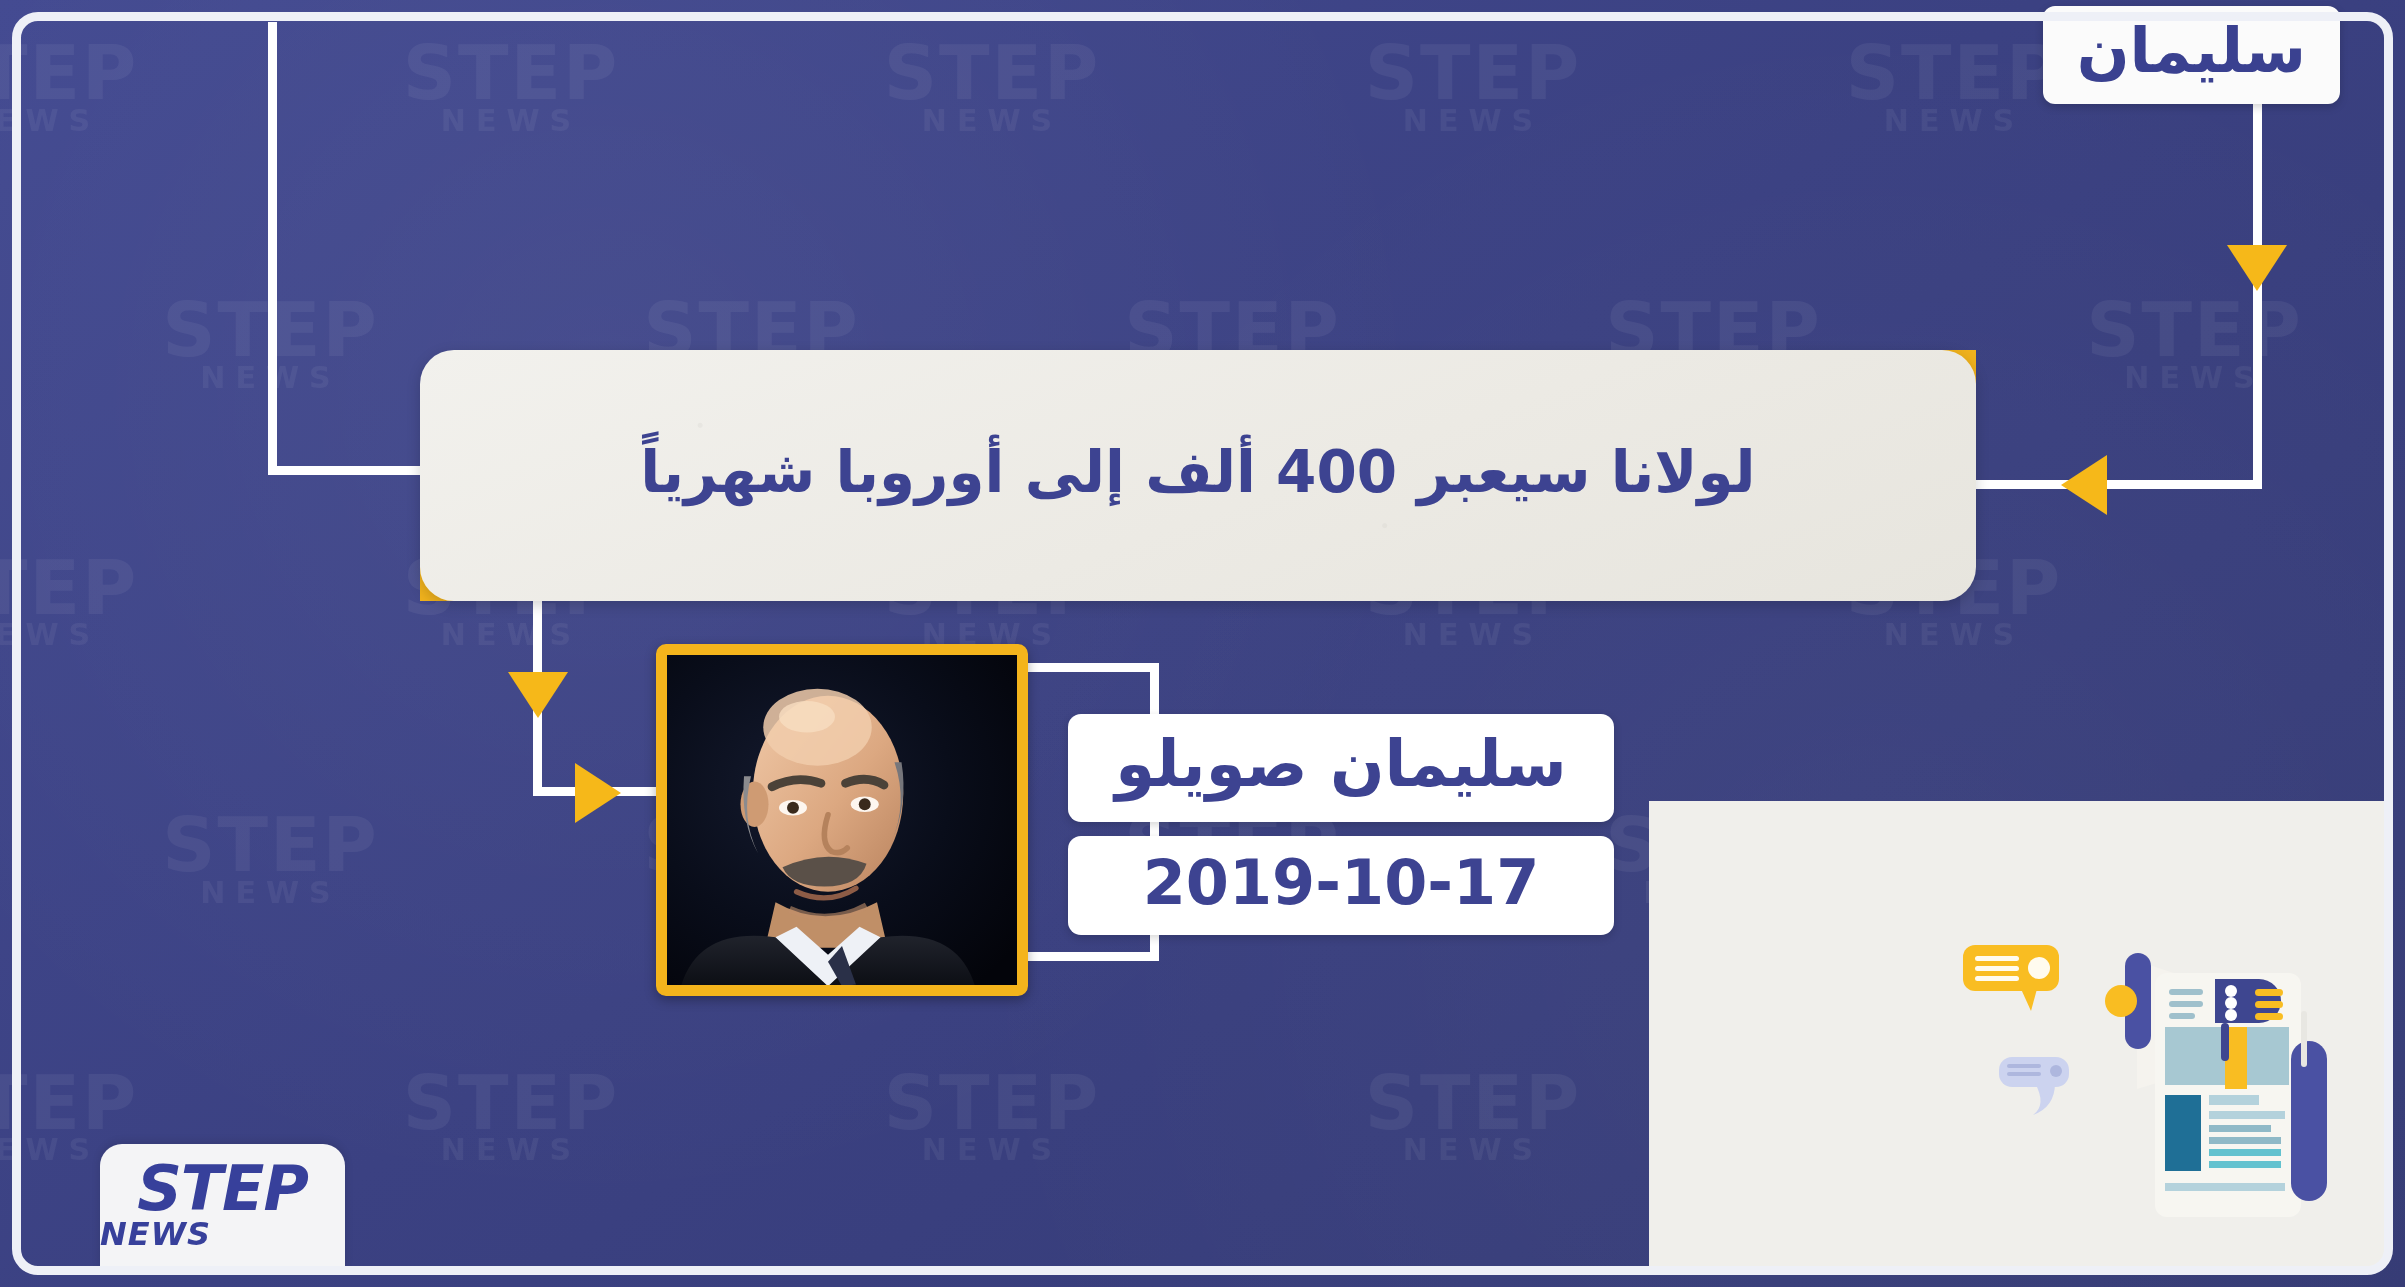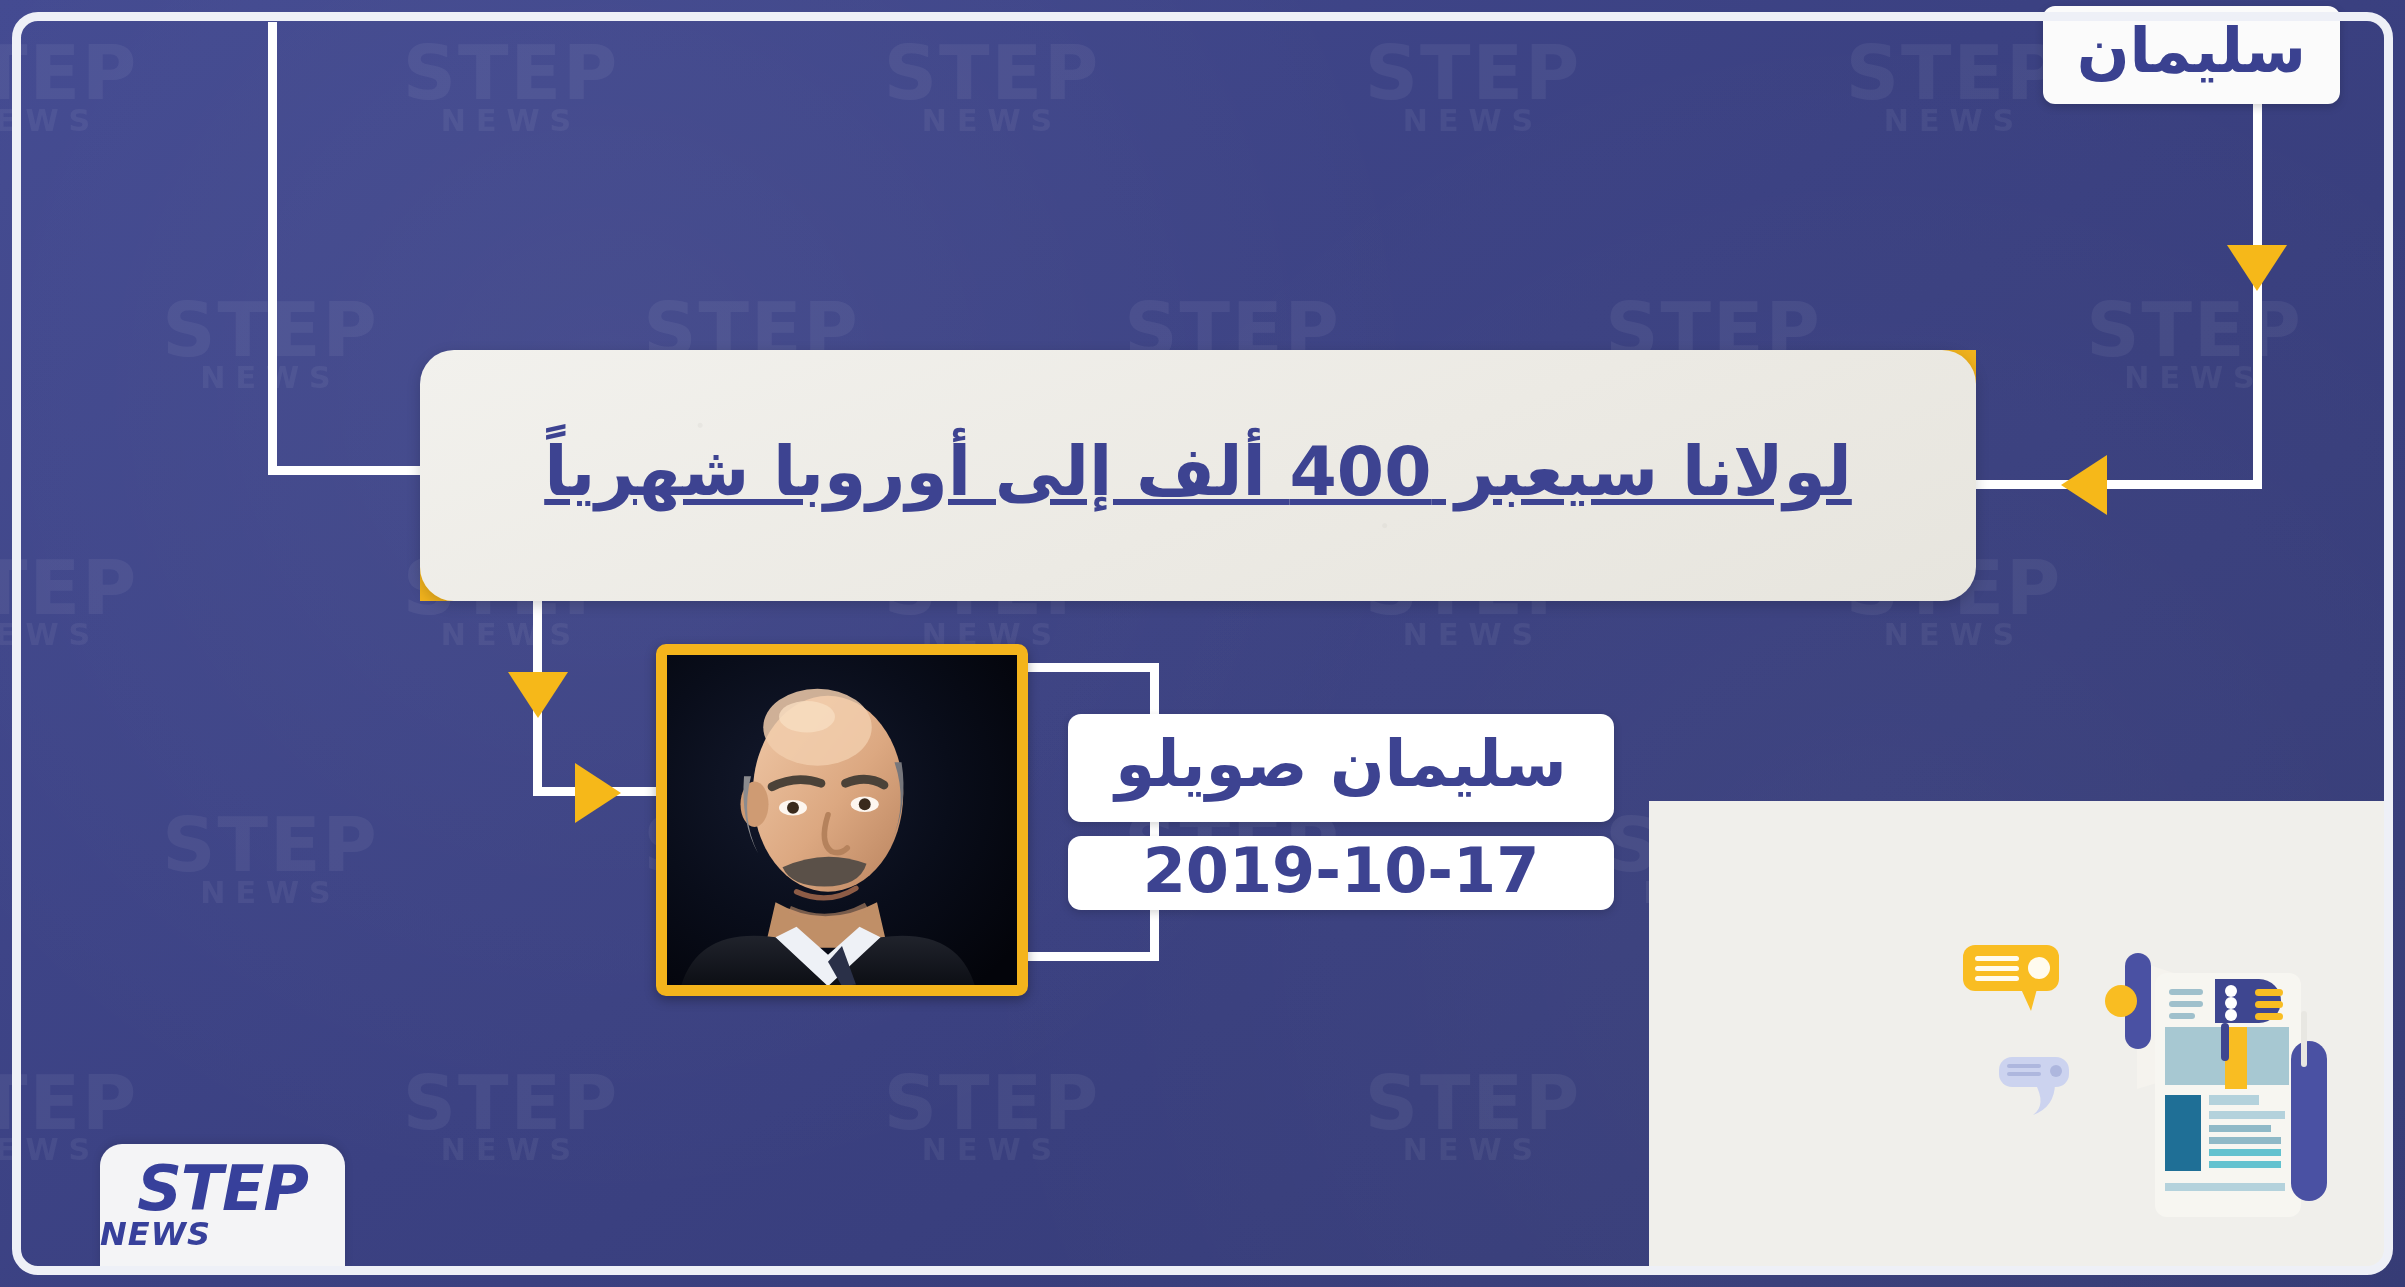--- a/index.html
+++ b/index.html
@@ -121,27 +121,26 @@
       radial-gradient(circle at 18% 30%, rgba(0,0,0,.035) 0 2px, rgba(0,0,0,0) 3px),
       radial-gradient(circle at 62% 70%, rgba(0,0,0,.03) 0 2px, rgba(0,0,0,0) 3px),
       linear-gradient(160deg,#f2f1ed 0%, #eceae4 55%, #e7e5de 100%);
     border-radius:34px;
     display:flex; align-items:center; justify-content:center;
     z-index:2;
     box-shadow:0 4px 14px rgba(0,0,0,.18);
   }
   .headline-text{
     color:#3d4391;
-    font-size:68px;
+    font-size:58px;
     font-weight:800;
     letter-spacing:0px;
     white-space:nowrap;
     line-height:1.1;
     padding-bottom:6px;
-    text-decoration:underline;
   }
 
   
   .photo{
     position:absolute;
     left:656px; top:644px;
     width:372px; height:352px;
     border:11px solid #f4b41c;
     border-radius:10px;
     z-index:22;
@@ -156,21 +155,21 @@
     position:absolute;
     background:#ffffff;
     border-radius:13px;
     display:flex; align-items:center; justify-content:center;
     color:#3d4391;
     font-weight:800;
     z-index:22;
     box-shadow:0 3px 9px rgba(0,0,0,.16);
   }
   .pill-name{ left:1068px; top:714px; width:546px; height:108px; font-size:64px; padding-bottom:8px; }
-  .pill-date{ left:1068px; top:836px; width:546px; height:74px; font-size:62px; direction:ltr; padding-bottom:6px;text-align:center; }
+  .pill-date{ left:1068px; top:836px; width:546px; height:99px; font-size:62px; direction:ltr; padding-bottom:6px;text-align:center; }
 
   
   .logo{
     position:absolute;
     left:100px; bottom:18px;
     width:245px; height:125px;
     background:#f4f4f6;
     border-top-left-radius:22px;
     border-top-right-radius:22px;
     z-index:30;

